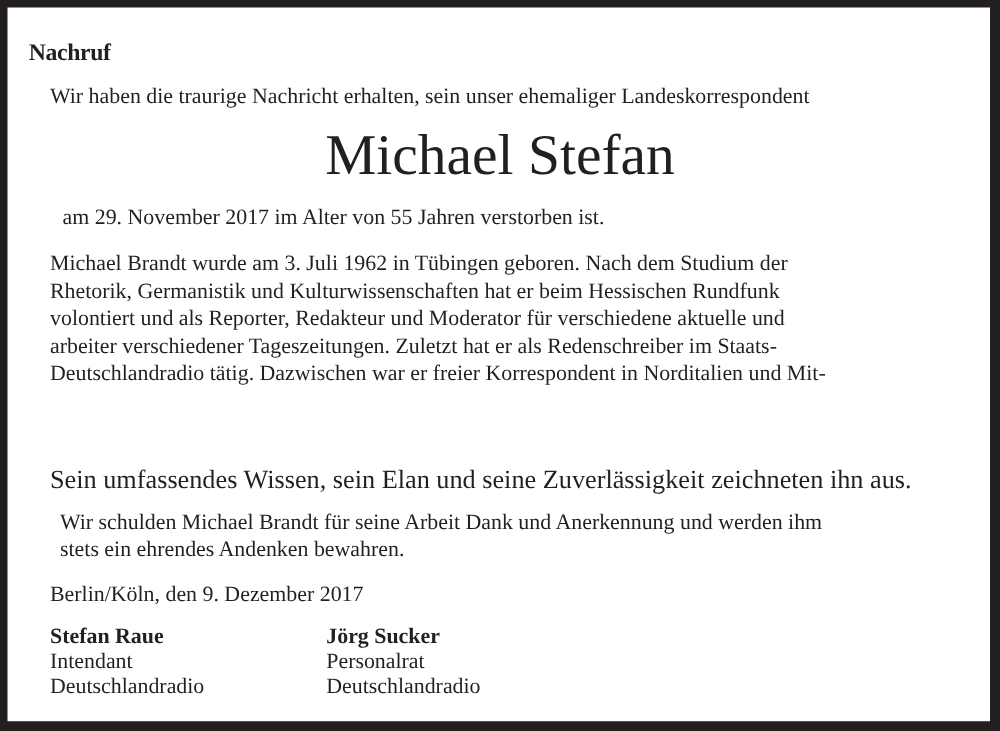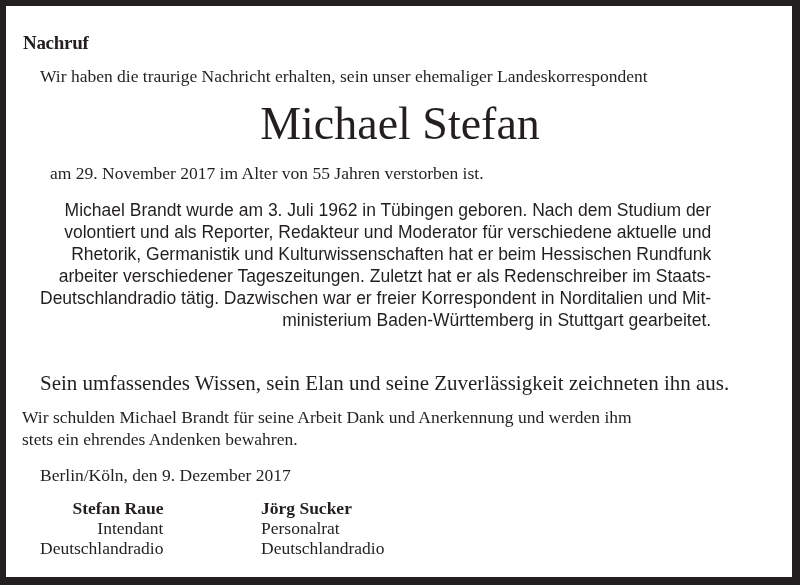--- a/index.html
+++ b/index.html
@@ -9,47 +9,46 @@
       position: absolute; left: 0; top: 0; width: 800px; height: 585px;
       border-top: 6px solid #231f20; border-left: 6px solid #231f20;
       border-right: 8px solid #231f20; border-bottom: 8px solid #231f20;
       background: #ffffff;
     }
     .abs { position: absolute; white-space: nowrap; }
     .heading { left: 23px; top: 32px; font-size: 19px; font-weight: bold; font-family: "Liberation Serif", serif; letter-spacing: -0.3px; }
     .lead { left: 40px; top: 66px; font-size: 17.5px; font-family: "Liberation Serif", serif; }
     .name { left: 0; width: 800px; text-align: center; top: 97px; font-size: 46px; font-family: "Liberation Serif", serif; }
     .died { left: 50px; top: 163px; font-size: 17.5px; font-family: "Liberation Serif", serif; }
-    .bio { left: 40px; top: 199px; font-size: 17.5px; line-height: 22px; font-family: Liberation Sans, sans-serif; text-align: right; }
+    .bio { left: 40px; top: 199px; font-size: 17.5px; line-height: 22px; font-family: Liberation Serif, serif; }
     .bio div { white-space: nowrap; }
     .p2 { left: 40px; top: 371px; font-size: 21px; font-family: "Liberation Serif", serif; }
-    .p3 { left: 22px; top: 406px; font-size: 17.5px; line-height: 22px; font-family: "Liberation Serif", serif; }
+    .p3 { left: 48px; top: 406px; font-size: 17.5px; line-height: 22px; font-family: "Liberation Serif", serif; }
     .place { left: 40px; top: 465px; font-size: 17.5px; font-family: "Liberation Serif", serif; }
     .sig { top: 498px; font-size: 17.5px; line-height: 20px; font-family: "Liberation Serif", serif; }
     .sig .sname { font-weight: bold; }
-    .sig1 { left: 40px; text-align: right; }
+    .sig1 { left: 40px; }
     .sig2 { left: 261px; }
   </style>
 </head>
 <body>
 
 <div class="frame"></div>
 
 <div class="abs heading">Nachruf</div>
 <div class="abs lead">Wir haben die traurige Nachricht erhalten, sein unser ehemaliger Landeskorrespondent</div>
 <div class="abs name">Michael Stefan</div>
 <div class="abs died">am 29. November 2017 im Alter von 55 Jahren verstorben ist.</div>
 
 <div class="abs bio">
   <div>Michael Brandt wurde  am 3. Juli 1962 in Tübingen geboren. Nach dem Studium der</div>
+  <div>Rhetorik, Germanistik und Kulturwissenschaften hat er beim Hessischen Rundfunk</div>
   <div>volontiert und als Reporter, Redakteur und Moderator für verschiedene aktuelle und</div>
-  <div>Rhetorik, Germanistik und Kulturwissenschaften hat er beim Hessischen Rundfunk</div>
   <div>arbeiter verschiedener Tageszeitungen. Zuletzt hat er als Redenschreiber im Staats-</div>
   <div>Deutschlandradio tätig. Dazwischen war er freier Korrespondent in Norditalien und Mit-</div>
-  <div>ministerium Baden-Württemberg in Stuttgart gearbeitet.</div>
 </div>
 
 <div class="abs p2">Sein umfassendes Wissen, sein Elan und seine Zuverlässigkeit zeichneten ihn aus.</div>
 
 <div class="abs p3">
   <div>Wir schulden Michael Brandt für seine Arbeit Dank und Anerkennung und werden ihm</div>
   <div>stets ein ehrendes Andenken bewahren.</div>
 </div>
 
 <div class="abs place">Berlin/Köln, den 9. Dezember 2017</div>

